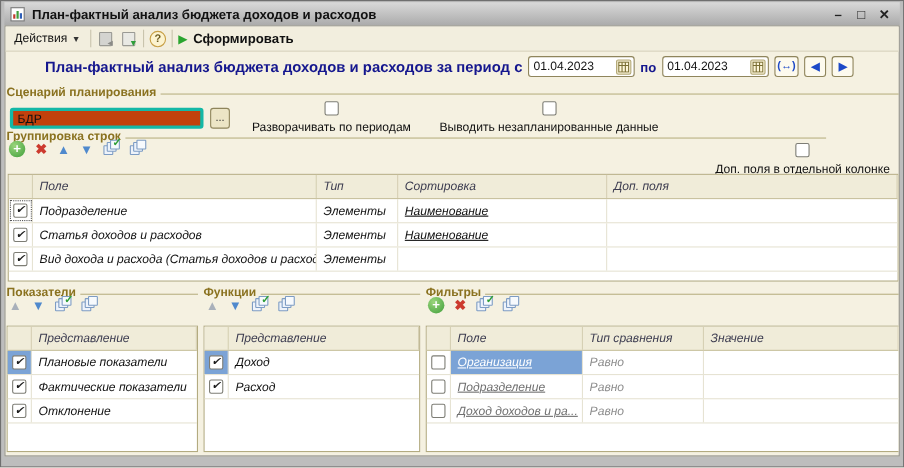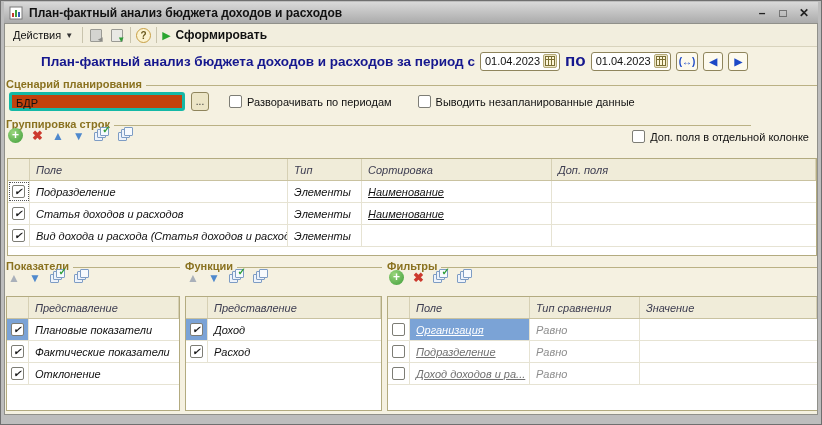--- a/index.html
+++ b/index.html
@@ -25,40 +25,40 @@
   .ovr.g { color:#2f9e38; } .ovr.gy { color:#8a8a86; }
   .help { width:15px; height:15px; border-radius:50%; background:#fcf3cf; border:1px solid #c79f45;
           color:#6b5a1e; font-weight:bold; font-size:10px; display:inline-flex; align-items:center; justify-content:center; }
   .play { color:#2aa52f; font-size:11px; }
   .gen { font-weight:bold; color:#111; font-size:12px; }
 
   
   .hdr { position:absolute; top:27px; left:36px; right:4px; display:flex; align-items:center; gap:5px; }
   .hdr .htxt { font-size:13.5px; font-weight:bold; color:#15178e; white-space:nowrap; }
   .datebox { display:flex; align-items:center; height:19px; background:#fff; border:1px solid #8f855c;
-             border-radius:3px; padding:1px 2px 1px 4px; gap:3px; }
+             border-radius:3px; padding:1px 2px 1px 4px; gap:20px; }
   .datebox .dval { font-size:11px; color:#111; }
   .calbtn { width:14px; height:14px; background:#ece5c6; border:1px solid #b5aa79; border-radius:2px;
             display:inline-flex; align-items:center; justify-content:center; }
   .navbtn { min-width:20px; height:19px; border:1px solid #8f855c; border-radius:3px; background:#fdfaee;
             color:#1d49c7; display:inline-flex; align-items:center; justify-content:center;
             font-size:10px; font-weight:bold; padding:0 2px; }
-  .hdrlbl { font-size:17px; font-weight:bold; color:#15178e; }
+  .hdrlbl { font-size:12px; font-weight:bold; color:#15178e; }
 
   
   .grp { position:absolute; display:flex; align-items:center; gap:4px; font-weight:bold; color:#8a7220; font-size:11px; white-space:nowrap; }
   .grp .line { flex:1; height:1px; background:#bab184; margin-top:2px; }
 
   
   .scen { position:absolute; top:68px; left:4px; display:flex; align-items:center; gap:6px; }
   .input { width:176px; height:19px; background:#c2410c; border:3px solid #14b8a6; border-radius:3px;
            font-size:11px; color:#111; padding:2px 4px; }
   .dots { width:18px; height:19px; border:1px solid #8f855c; border-radius:3px; background:#ece5c6;
           font-size:10px; display:inline-flex; align-items:center; justify-content:center; color:#333; }
-  .cbrow { display:flex; align-items:center; gap:5px; font-size:11px; color:#111; }
+  .cbrow { display:flex; align-items:center; gap:5px; font-size:11px; color:#111;flex-direction:column; }
   .cb { width:13px; height:13px; background:#fff; border:1px solid #7d7d75; border-radius:2px; flex:0 0 auto;
         display:inline-flex; align-items:center; justify-content:center; position:relative; }
   .cb.checked::after { content:"✔"; font-size:10px; color:#1c1c1c; line-height:10px; }
 
   
   .mtb { position:absolute; display:flex; align-items:center; gap:9px; }
   .add { width:15px; height:15px; border-radius:50%; color:#fff; font-weight:bold; font-size:12px; line-height:13px;
          background:radial-gradient(circle at 35% 30%, #9ad57c, #3f9e3a); display:inline-flex; align-items:center; justify-content:center; }
   .del { color:#cc3a2e; font-weight:bold; font-size:13px; }
   .arrow { font-size:12px; color:#4f89cd; line-height:12px; }

